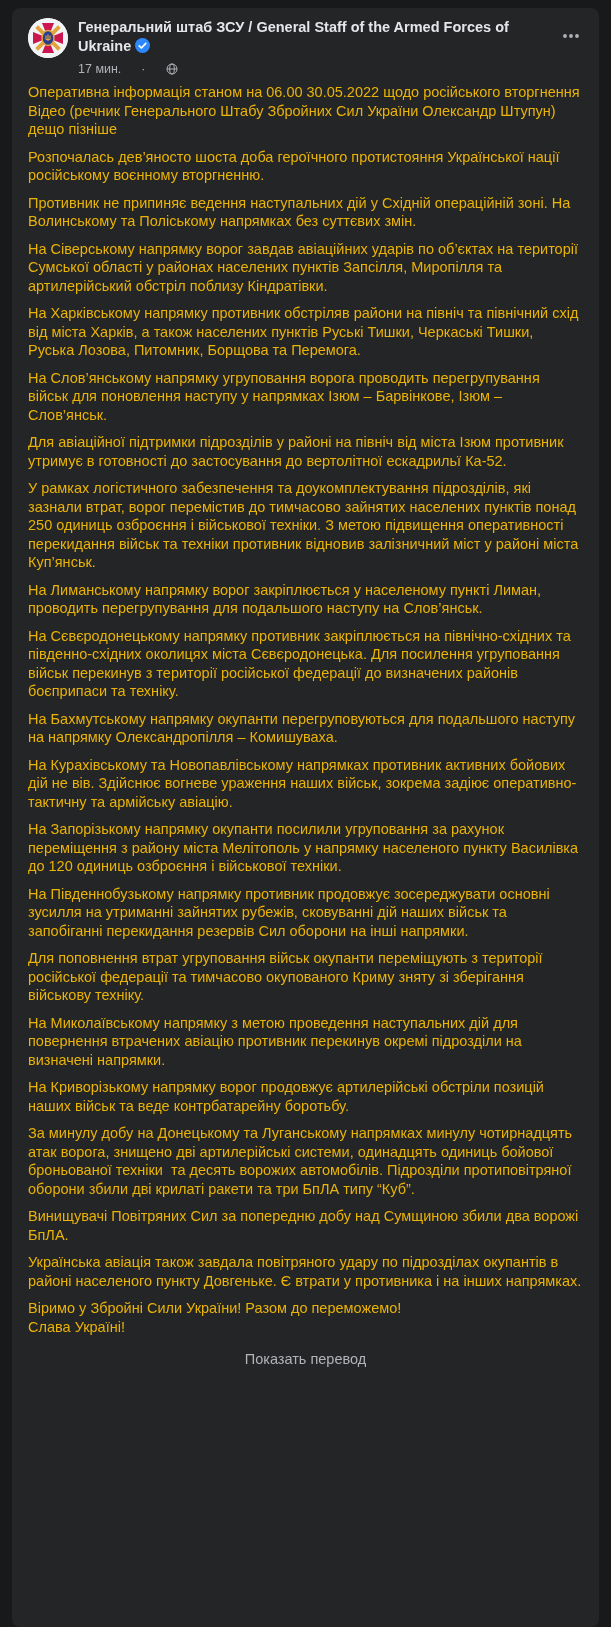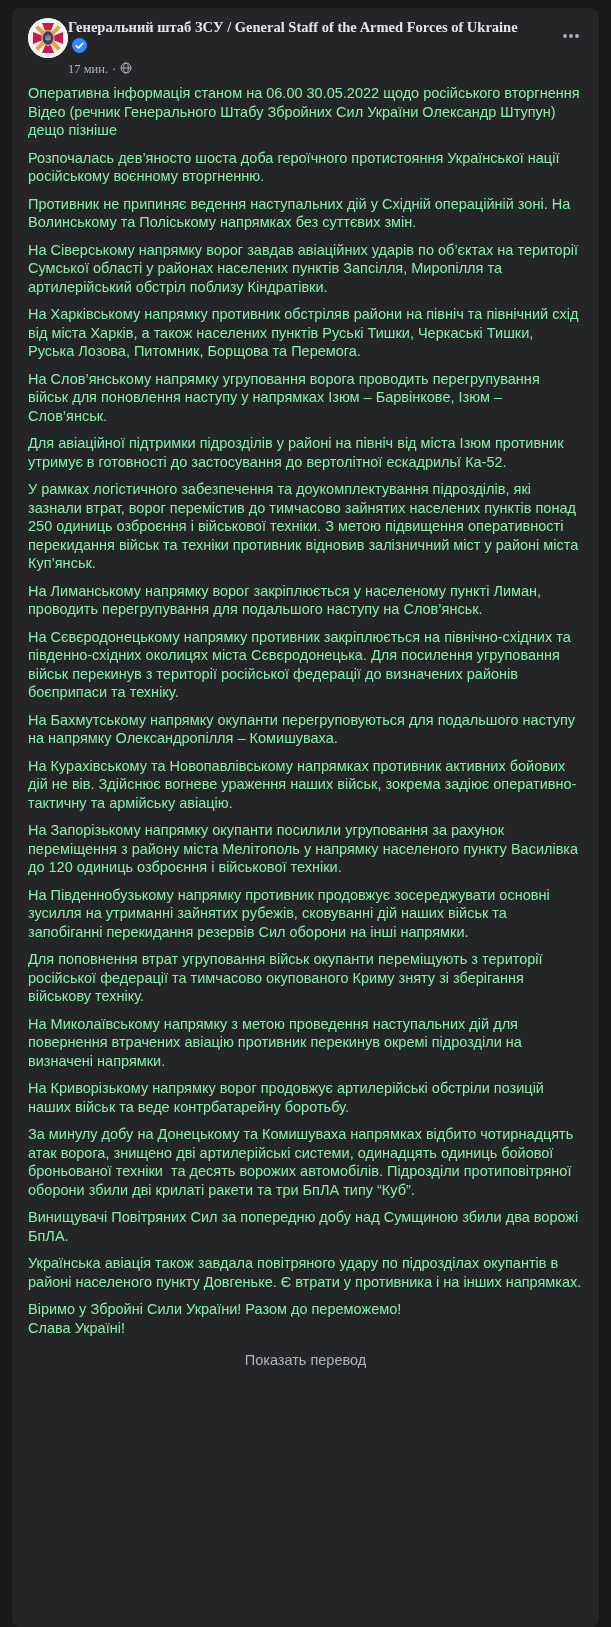--- a/index.html
+++ b/index.html
@@ -27,61 +27,62 @@
   .avatar {
     width: 40px;
     height: 40px;
     border-radius: 50%;
     overflow: hidden;
     flex: none;
     cursor: pointer;
     background: #f2f3f5;
   }
   .head-mid {
+    margin-left: 10px;
     flex: 1;
     min-width: 0;
     padding-right: 6px;
-    font-family: Liberation Serif, serif;
   }
   .name-block {
     font-weight: bold;
     font-size: 14.5px;
     line-height: 19px;
     color: #e4e6eb;
     max-width: 450px;
   }
   .name { cursor: pointer; }
   .badge {
     display: inline-block;
     vertical-align: -2px;
     margin-left: 4px;
   }
   .meta {
     display: flex;
-    gap: 4px;
+    align-items: center;
+    gap: 20px;
     color: #b0b3b8;
     font-size: 12.5px;
     margin-top: 4px;
   }
   .meta .timestamp { cursor: pointer; }
   .more {
     width: 32px;
     height: 32px;
     border-radius: 50%;
     display: flex;
     align-items: center;
     justify-content: center;
     color: #b0b3b8;
     cursor: pointer;
     margin-top: 2px;
     flex: none;
   }
   .post-text {
     padding: 7px 16px 0 16px;
-    color: #86efac;
+    color: #eab308;
     font-size: 14.5px;
     line-height: 18.5px;
   }
   .post-text p {
     margin: 0 0 9px 0;
     white-space: pre-wrap;
   }
   .footer {
     padding: 5px 16px 14px 16px;
     text-align: center;
@@ -162,21 +163,21 @@
       <p>У рамках логістичного забезпечення та доукомплектування підрозділів, які зазнали втрат, ворог перемістив до тимчасово зайнятих населених пунктів понад 250 одиниць озброєння і військової техніки. З метою підвищення оперативності перекидання військ та техніки противник відновив залізничний міст у районі міста Куп’янськ.</p>
       <p>На Лиманському напрямку ворог закріплюється у населеному пункті Лиман, проводить перегрупування для подальшого наступу на Слов’янськ.</p>
       <p>На Сєвєродонецькому напрямку противник закріплюється на північно-східних та південно-східних околицях міста Сєвєродонецька. Для посилення угруповання військ перекинув з території російської федерації до визначених районів боєприпаси та техніку.</p>
       <p>На Бахмутському напрямку окупанти перегруповуються для подальшого наступу на напрямку Олександропілля – Комишуваха.</p>
       <p>На Курахівському та Новопавлівському напрямках противник активних бойових дій не вів. Здійснює вогневе ураження наших військ, зокрема задіює оперативно-тактичну та армійську авіацію.</p>
       <p>На Запорізькому напрямку окупанти посилили угруповання за рахунок переміщення з району міста Мелітополь у напрямку населеного пункту Василівка до 120 одиниць озброєння і військової техніки.</p>
       <p>На Південнобузькому напрямку противник продовжує зосереджувати основні зусилля на утриманні зайнятих рубежів, сковуванні дій наших військ та запобіганні перекидання резервів Сил оборони на інші напрямки.</p>
       <p>Для поповнення втрат угруповання військ окупанти переміщують з території російської федерації та тимчасово окупованого Криму зняту зі зберігання військову техніку.</p>
       <p>На Миколаївському напрямку з метою проведення наступальних дій для повернення втрачених авіацію противник перекинув окремі підрозділи на визначені напрямки.</p>
       <p>На Криворізькому напрямку ворог продовжує артилерійські обстріли позицій наших військ та веде контрбатарейну боротьбу.</p>
-      <p>За минулу добу на Донецькому та Комишуваха напрямках відбито чотирнадцять атак ворога, знищено дві артилерійські системи, одинадцять одиниць бойової броньованої техніки  та десять ворожих автомобілів. Підрозділи протиповітряної оборони збили дві крилаті ракети та три БпЛА типу “Куб”.</p>
+      <p>За минулу добу на Донецькому та Луганському напрямках минулу чотирнадцять атак ворога, знищено дві артилерійські системи, одинадцять одиниць бойової броньованої техніки  та десять ворожих автомобілів. Підрозділи протиповітряної оборони збили дві крилаті ракети та три БпЛА типу “Куб”.</p>
       <p>Винищувачі Повітряних Сил за попередню добу над Сумщиною збили два ворожі БпЛА.</p>
       <p>Українська авіація також завдала повітряного удару по підрозділах окупантів в районі населеного пункту Довгеньке. Є втрати у противника і на інших напрямках.</p>
       <p>Віримо у Збройні Сили України! Разом до переможемо!
 Слава Україні!</p>
     </div>
 
   <div class="footer">
     <span class="translate">Показать перевод</span>
   </div>
 

